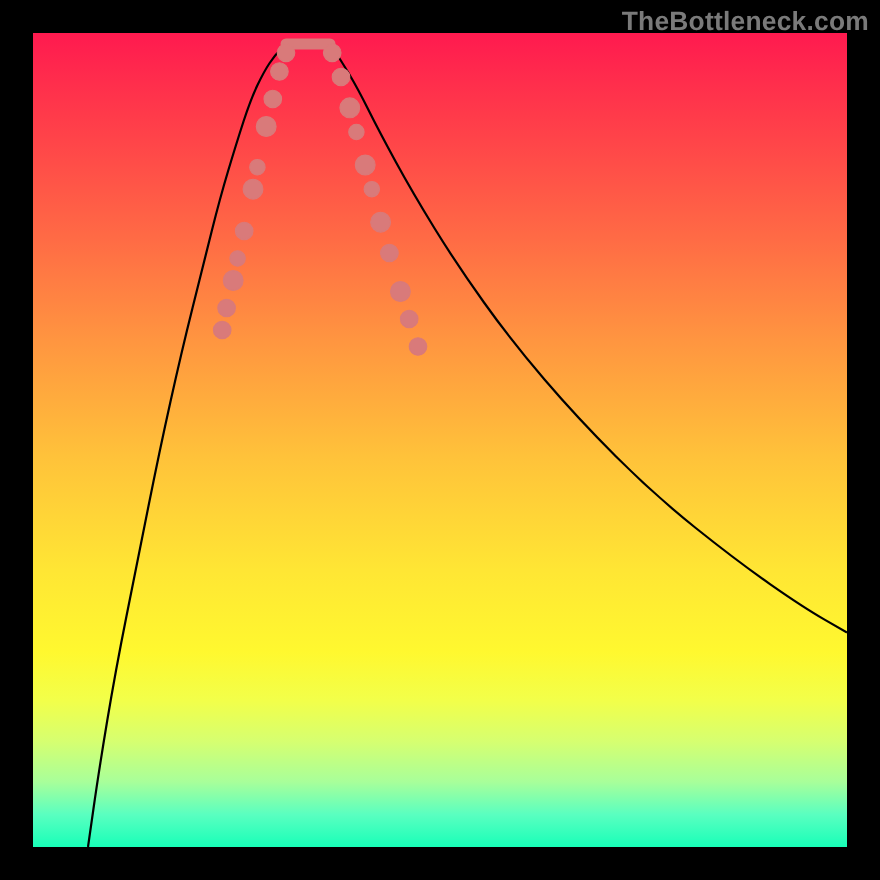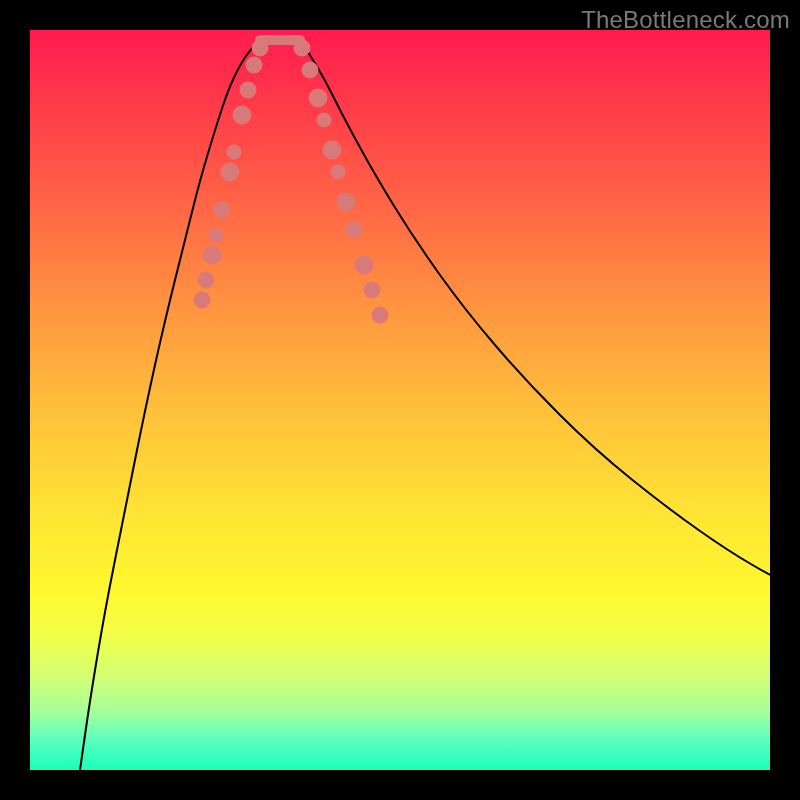--- a/index.html
+++ b/index.html
@@ -32,21 +32,21 @@
       #5affc0 96%,
       #18ffb8 100%
     );
   }
   .watermark {
     position: absolute;
     top: 6px;
     right: 10px;
     color: #7a7a7a;
     font-size: 24px;
-    font-weight: 400;
+    font-weight: 700;
     letter-spacing: 0.2px;
     z-index: 5;
     user-select: none;
   }
   svg.plot {
     position: absolute;
     left: 0;
     top: 0;
     width: 740px;
     height: 740px;

